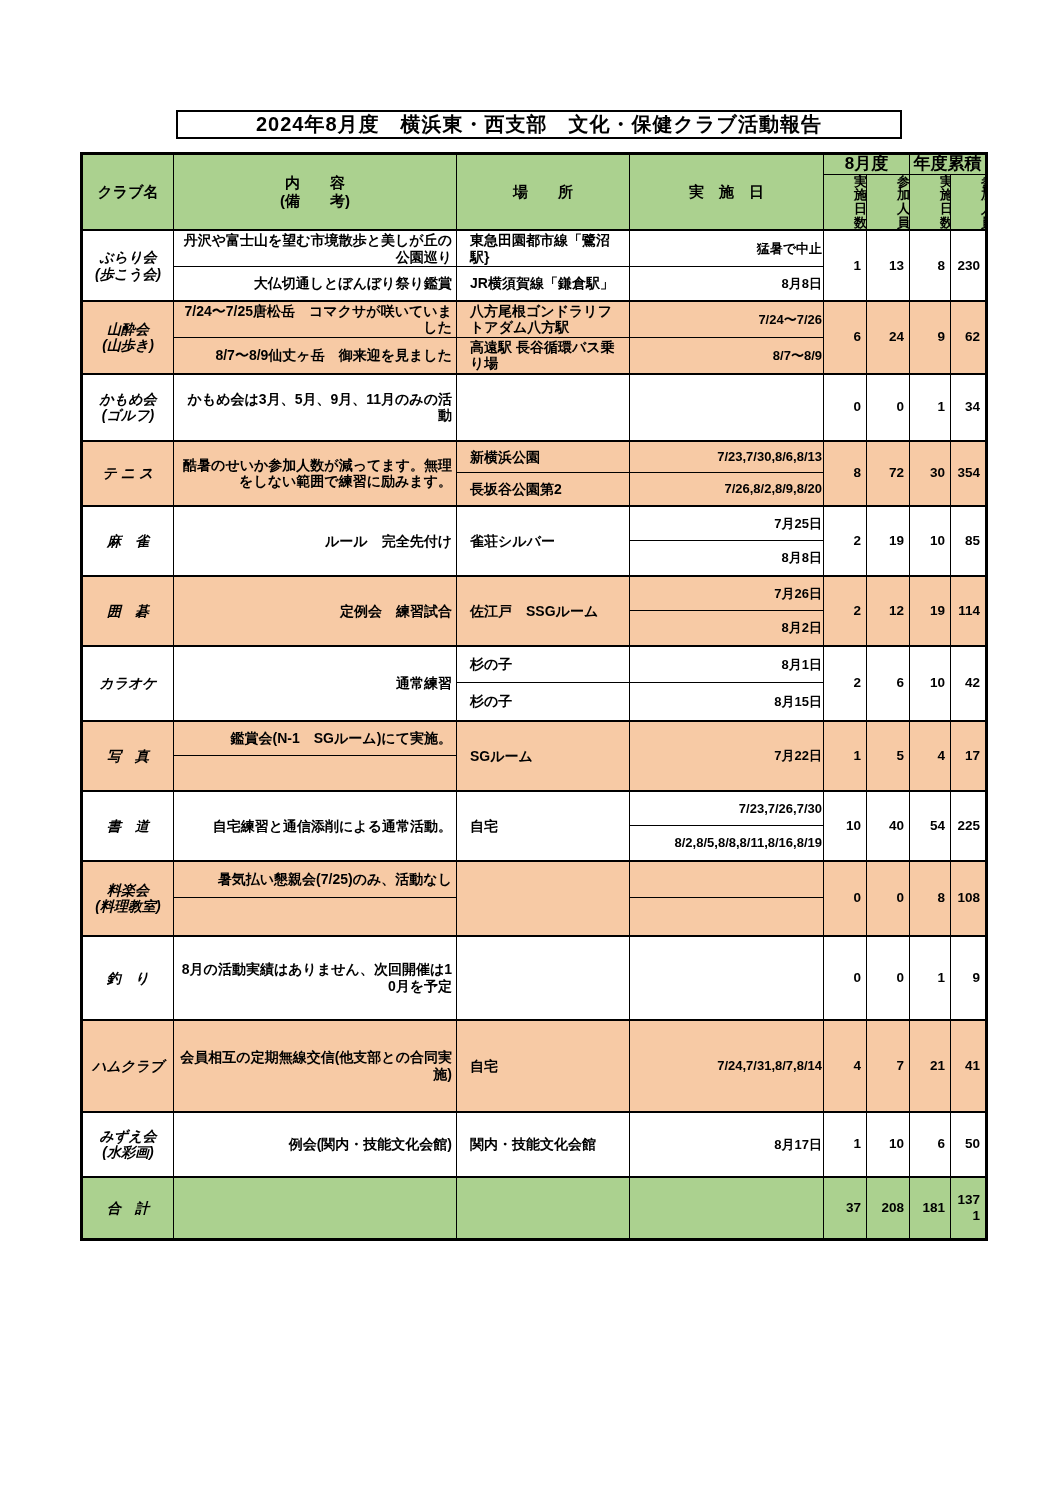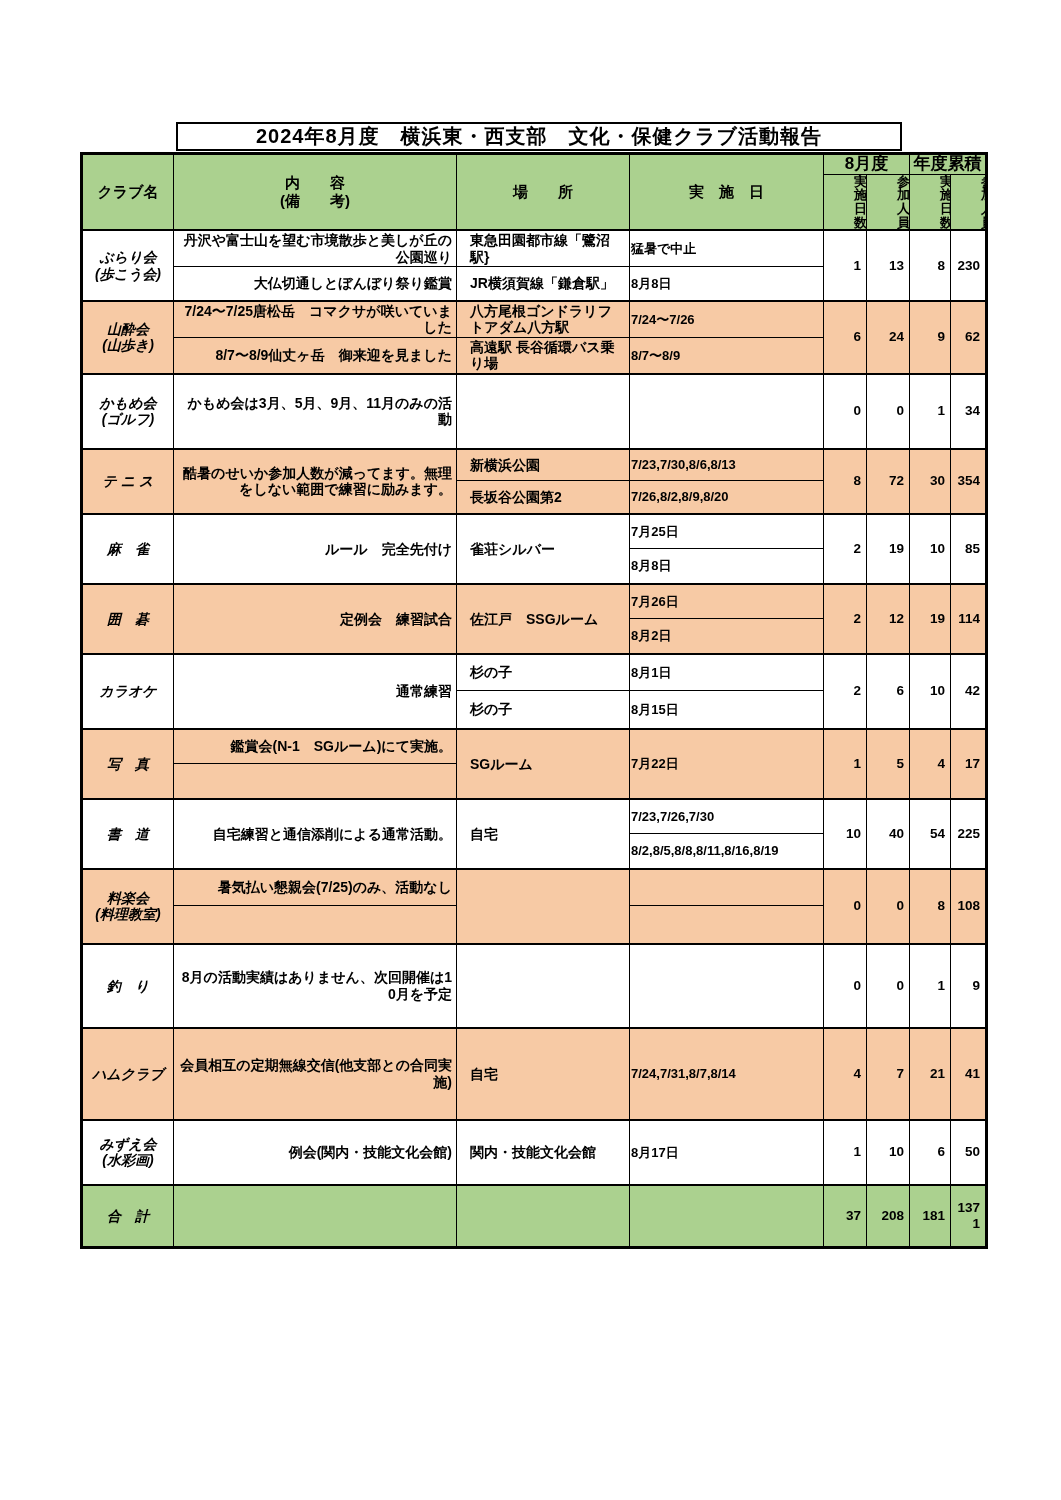--- a/index.html
+++ b/index.html
@@ -2,41 +2,41 @@
 <html><head>
 <meta charset="utf-8">
 <style>
   html,body{margin:0;padding:0;}
   body{
     width:1061px;height:1500px;position:relative;background:#ffffff;
     font-family:"Liberation Sans","DejaVu Sans",sans-serif;
     font-weight:bold;color:#000;
   }
   .title-box{
-    position:absolute;left:176px;top:122px;width:722px;height:25px;
+    position:absolute;left:176px;top:110px;width:722px;height:25px;
     border:2px solid #000;display:flex;align-items:center;justify-content:center;
     font-size:20px;letter-spacing:1px;background:#fff;
   }
   table.report{
     position:absolute;left:80px;top:152px;width:905px;
     border-collapse:collapse;table-layout:fixed;border:3px solid #000;
   }
   td{
     border:1px solid #000;padding:1px 4px;font-size:14px;line-height:1.18;
     vertical-align:middle;overflow:hidden;word-break:break-all;
   }
   tr.rs > td{border-top:2px solid #000;}
   tr.hd > td{background:#abd18f;text-align:center;padding:0 2px;}
   tr.o > td{background:#f7caa5;}
   tr.w > td{background:#ffffff;}
   tr.g > td{background:#abd18f;}
   .c-name{text-align:center;font-size:14px;font-style:italic;}
   .c-cont{text-align:right;}
   .c-place{text-align:left;padding-left:13px;}
-  .c-date{text-align:left;font-size:13px;padding:1px 1px;}
+  .c-date{text-align:right;font-size:13px;padding:1px 1px;}
   .c-num{text-align:right;padding-right:5px;font-size:13.5px;}
   .l{display:block;}
   .hd-main{font-size:15px;}
   .hd-grp{font-size:17px;line-height:1.1;}
   .hd-sub .l{font-size:13px;line-height:1.05;margin-left:28px;}
 </style>
 </head>
 <body>
 
 <div class="title-box">
@@ -117,21 +117,21 @@
     <td rowspan="2" class="c-num">24</td>
     <td rowspan="2" class="c-num">9</td>
     <td rowspan="2" class="c-num">62</td>
   </tr>
   <tr class="o" style="height:33px">
     <td class="c-cont">8/7〜8/9仙丈ヶ岳　御来迎を見ました</td>
     <td class="c-place">高遠駅 長谷循環バス乗り場</td>
     <td class="c-date">8/7〜8/9</td>
   </tr>
 
-  <tr class="w rs" style="height:75px">
+  <tr class="w rs" style="height:67px">
     <td class="c-name">
       <span class="l">かもめ会</span>
       <span class="l">(ゴルフ)</span>
     </td>
     <td class="c-cont">かもめ会は3月、5月、9月、11月のみの活動</td>
     <td class="c-place"></td>
     <td class="c-date"></td>
     <td class="c-num">0</td>
     <td class="c-num">0</td>
     <td class="c-num">1</td>

